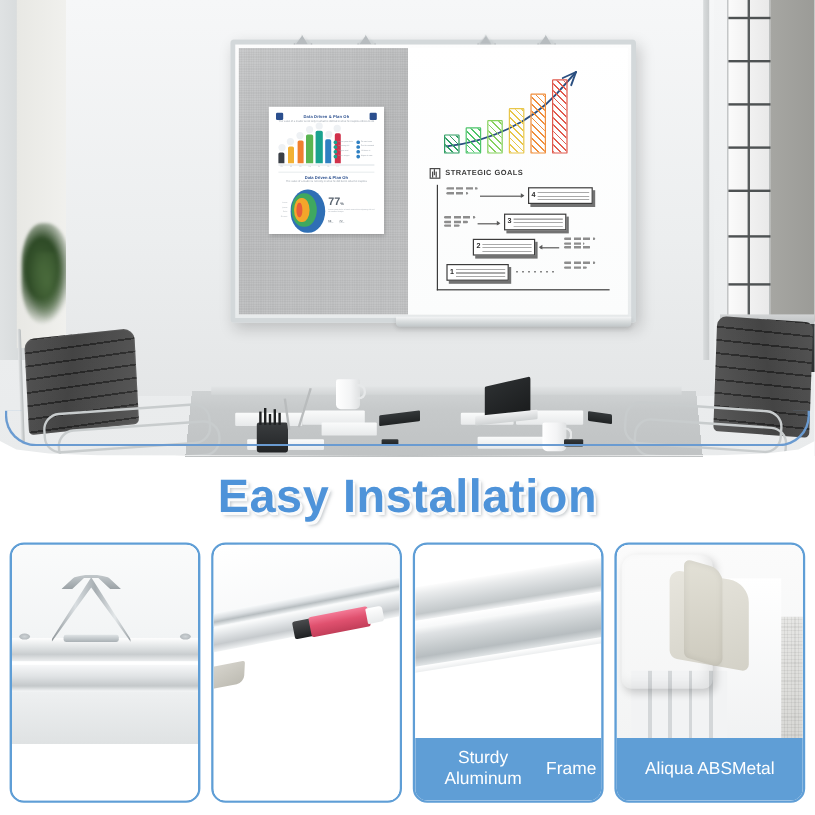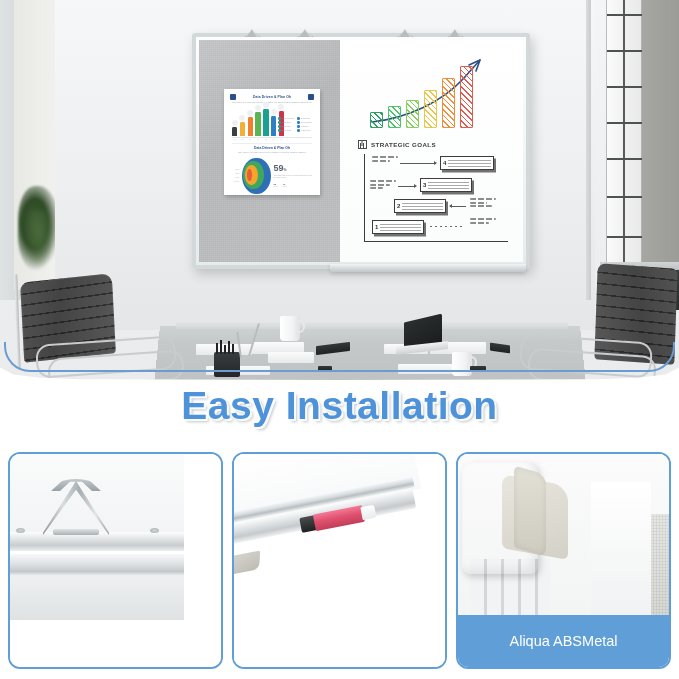--- a/index.html
+++ b/index.html
@@ -291,21 +291,21 @@
   .curve-line{
     position:absolute; left:4px; bottom:8px; width:671px; height:30px;
     border:2px solid #6a9bd1; border-top:none;
     border-radius:0 0 26px 26px;
     box-sizing:border-box;
   }
 
   
   #title-wrap{
     position:absolute; left:0; top:384px; width:679px; height:62px;
-    display:flex; justify-content:center;
+    display:flex; align-items:center; justify-content:center;
     background:#ffffff;
   }
   #title{
     font-size:39px; font-weight:bold; color:#4e93d9;
     letter-spacing:.5px;
     -webkit-text-stroke:1.6px #ffffff;
     paint-order:stroke fill;
     text-shadow:
       2px 2px 0 rgba(255,255,255,.9),
       3px 3px 3px rgba(120,130,140,.45);
@@ -601,21 +601,21 @@
         <div>Sit amet</div>
       </div>
       <div class="p-rings">
         <div class="ring" style="inset:0;background:#2f6fb5"></div>
         <div class="ring" style="inset:3px 7px 5px 1px;background:#3fa85f"></div>
         <div class="ring" style="inset:7px 13px 9px 3px;background:#f4a62a"></div>
         <div class="ring" style="inset:11px 19px 13px 5px;background:#e85d3a"></div>
         <div class="ring" style="inset:14px 24px 16px 7px;background:#ffffff"></div>
       </div>
       <div>
-        <div class="p-pct"><span>59</span><em>%</em></div>
+        <div class="p-pct"><span>77</span><em>%</em></div>
         <div class="p-note">Lorem ipsum dolor sit amet consectetur adipiscing elit sed do eiusmod tempor</div>
         <div class="p-stats">
           <div><b>58</b><span>Lorem</span></div>
           <div><b>72</b><span>Ipsum</span></div>
         </div>
       </div>
     </div>
   </div>
 
   <div class="sketch">
@@ -760,20 +760,34 @@
       <div class="p2-tray"></div>
       <div class="p2-endcap"></div>
       <div class="p2-marker">
         <span class="cap"></span>
         <span class="body"></span>
         <span class="tail"></span>
       </div>
     </div>
   </div>
 
+  <div class="panel">
+    <div class="panel-img">
+      <div class="p3-bg"></div>
+      <div class="p3-band1"></div>
+      <div class="p3-gap"></div>
+      <div class="p3-band2"></div>
+      <div class="p3-hi"></div>
+    </div>
+    <div class="panel-label">
+      <span>Sturdy Aluminum</span>
+        <br>
+      <span>Frame</span>
+    </div>
+  </div>
 
   <div class="panel">
     <div class="panel-img">
       <div class="p4-bg"></div>
       <div class="p4-fabric"></div>
       <div class="p4-boardw"></div>
       <div class="p4-strips"></div>
       <div class="p4-inner"></div>
       <div class="p4-corner"></div>
       <div class="p4-face"></div>

